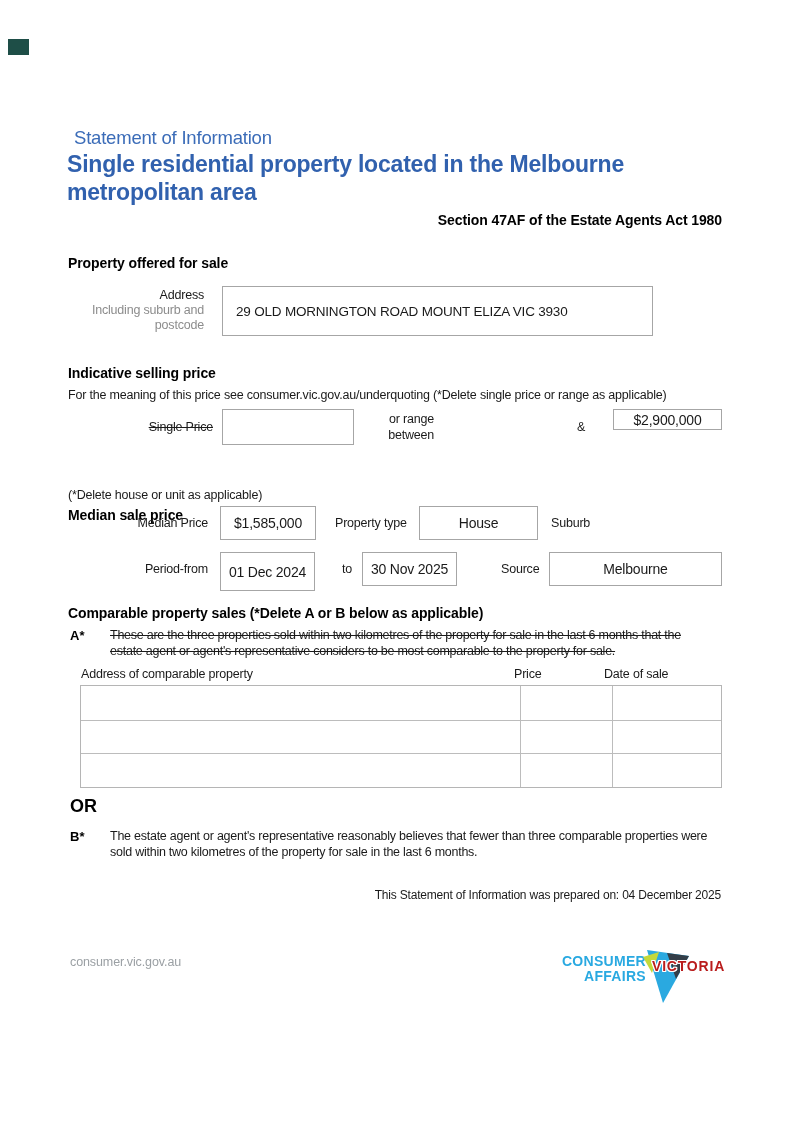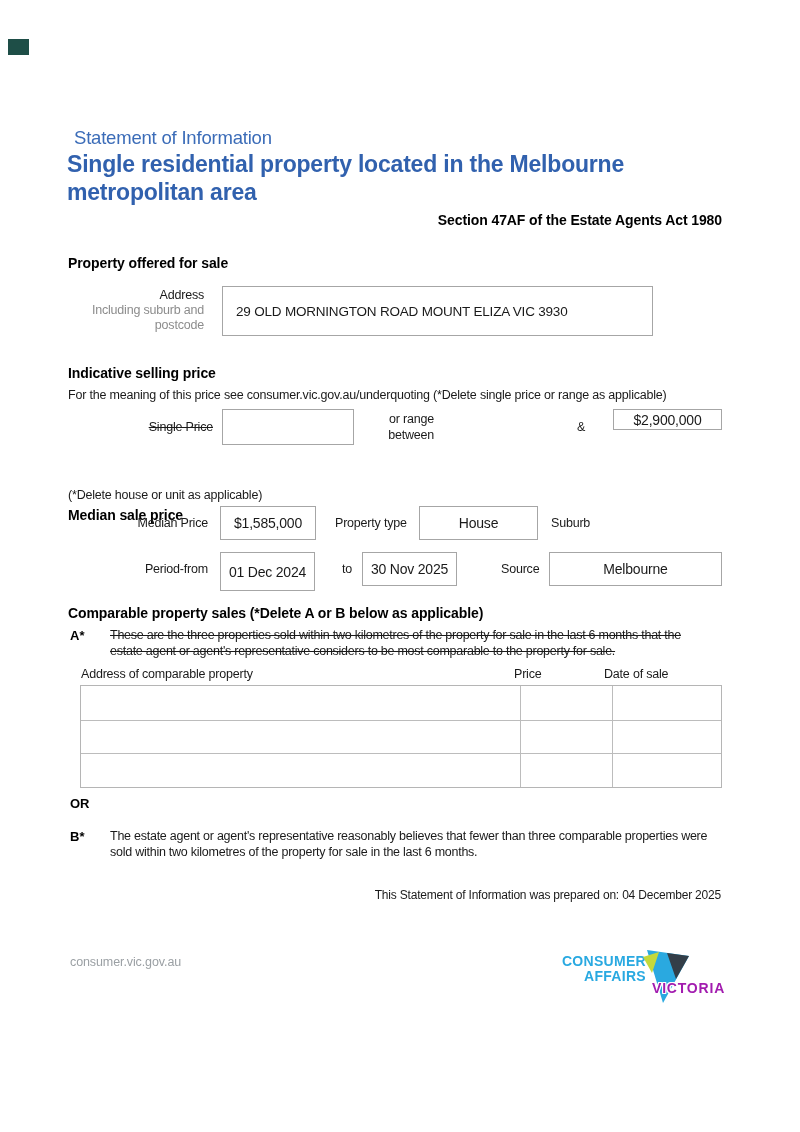--- a/index.html
+++ b/index.html
@@ -33,32 +33,32 @@
   .strike{text-decoration:line-through;}
   
   .ctable{left:80px;top:685px;width:642px;height:103px;border:1px solid #b5b5b5;box-sizing:border-box;
     display:grid;grid-template-columns:439px 92px 109px;grid-template-rows:repeat(3,1fr);}
   .t-cell{border-left:1px solid #bcbcbc;border-top:1px solid #bcbcbc;}
   .t-cell.first-col{border-left:none;}
   .t-cell.first-row{border-top:none;}
   .th{font-size:12.5px;letter-spacing:-0.2px;color:#1a1a1a;}
   .ab-label{font-size:13px;font-weight:bold;color:#000;}
   .para{font-size:12.5px;line-height:15.5px;letter-spacing:-0.25px;color:#1a1a1a;}
-  .or{font-size:13px;font-weight:bold;color:#000;}
+  .or{font-size:18px;font-weight:bold;color:#000;}
   .prepared{right:79px;top:888px;font-size:12px;letter-spacing:-0.2px;color:#1a1a1a;}
   
   .website{left:70px;top:955px;font-size:12.5px;color:#9ba0a4;letter-spacing:-0.1px;}
   .logo{left:545px;top:946px;width:195px;height:60px;}
   .logo-line{position:absolute;right:94px;font-size:14px;font-weight:bold;color:#29a9e1;letter-spacing:0.3px;}
   .logo-line.l1{top:7px;}
   .logo-line.l2{top:22px;}
   .logo-tri{position:absolute;left:98px;top:1px;}
   .logo-victoria{
-    position:absolute;left:107px;top:34px;
-    font-size:14px;font-weight:bold;color:#a21caf;letter-spacing:0.8px;
+    position:absolute;left:107px;top:12px;
+    font-size:14px;font-weight:bold;color:#b91c1c;letter-spacing:0.8px;
     text-shadow:-1px -1px 0 #fff,1px -1px 0 #fff,-1px 1px 0 #fff,1px 1px 0 #fff,0 1px 0 #fff,0 -1px 0 #fff,1px 0 0 #fff,-1px 0 0 #fff;
     z-index:2;
   }
 </style>
 </head>
 <body>
 
 <div class="page">
 
   <div class="abs corner-mark"></div>

